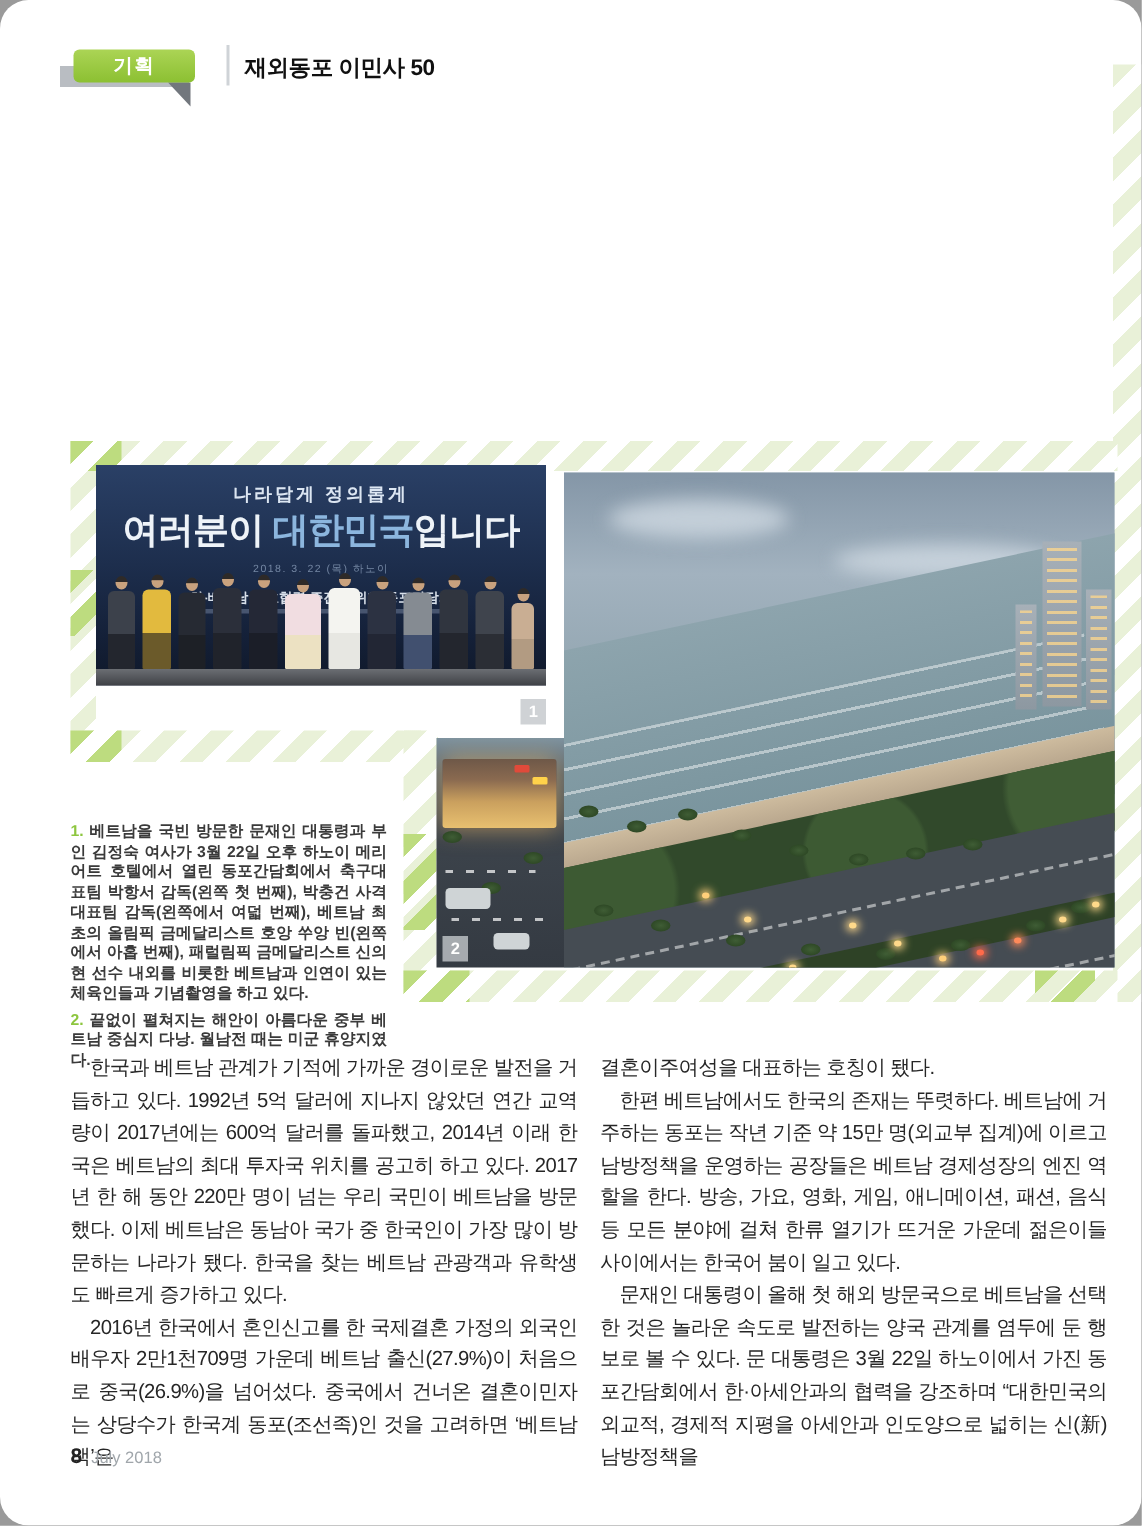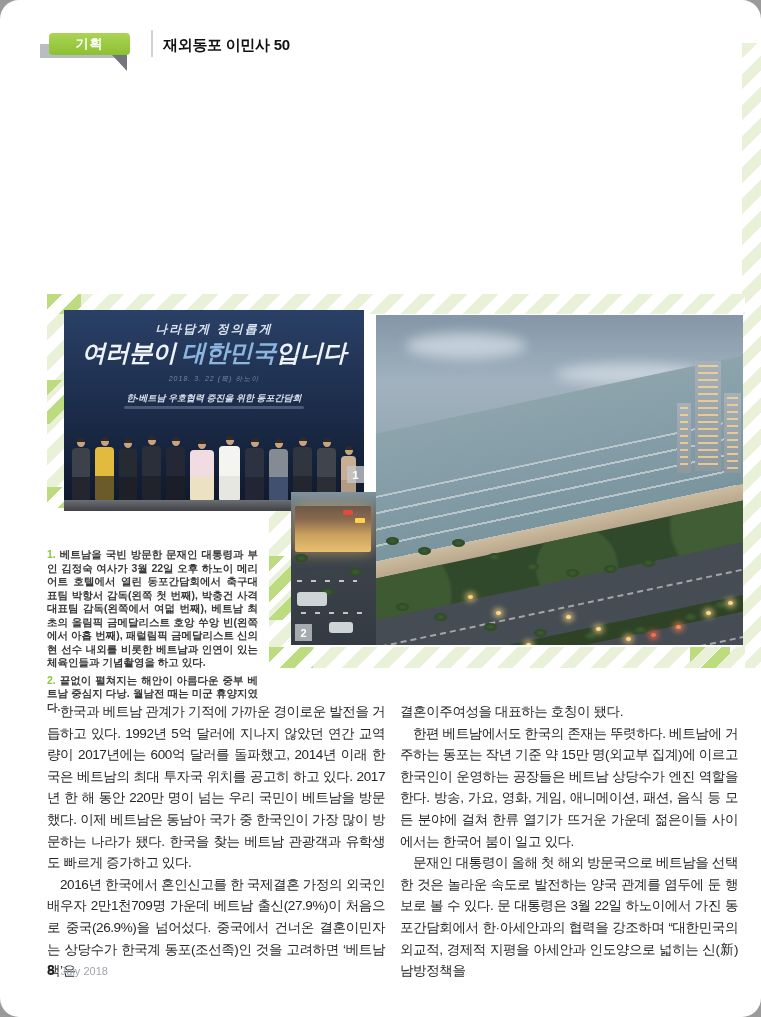--- a/index.html
+++ b/index.html
@@ -27,22 +27,22 @@
   .band-midvert{left:269px;top:487px;width:22px;height:181px;}
   .band-bottom{left:269px;top:647px;width:476px;height:21px;}
   .band-right{left:742px;top:43px;width:19px;height:625px;}
   .acc1{left:47px;top:294px;width:34px;height:20px;}
   .acc2{left:47px;top:380px;width:17px;height:44px;}
   .acc3{left:47px;top:487px;width:34px;height:21px;}
   .acc4{left:269px;top:556px;width:22px;height:64px;}
   .acc5{left:269px;top:647px;width:44px;height:21px;}
   .acc6{left:690px;top:647px;width:40px;height:21px;}
   
-  .photo1{position:absolute;left:64px;top:310px;width:300px;height:201px;overflow:hidden;
-          background:linear-gradient(180deg,#2a4066 0%,#1d2e4d 45%,#142038 78%,#0f1829 100%);font-style:italic;}
+  .photo1{position:absolute;left:64px;top:310px;width:300px;height:147px;overflow:hidden;
+          background:linear-gradient(180deg,#2a4066 0%,#1d2e4d 45%,#142038 78%,#0f1829 100%);}
   .p1-slogan{position:absolute;left:0;top:11px;width:100%;text-align:center;font-size:12px;font-weight:700;
              color:#dce6f2;letter-spacing:2px;}
   .p1-headline{position:absolute;left:0;top:27px;width:100%;text-align:center;font-size:24px;font-weight:800;
                color:#eef3f8;letter-spacing:-0.5px;}
   .p1-headline .em{color:#8cb6de;}
   .p1-date{position:absolute;left:0;top:64px;width:100%;text-align:center;font-size:7px;color:#7487a3;letter-spacing:1px;}
   .p1-banner{position:absolute;left:0;top:82px;width:100%;text-align:center;font-size:9px;font-weight:700;color:#d8e0ea;}
   .p1-banner-sub{position:absolute;left:20%;top:96px;width:60%;height:3px;background:rgba(160,175,200,.35);border-radius:2px;}
   .p1-people{position:absolute;left:8px;right:8px;bottom:11px;display:flex;justify-content:space-between;align-items:flex-end;}
   .pp .hd{width:8px;height:9px;border-radius:50%;margin:0 auto 1px;
@@ -257,21 +257,21 @@
     <p><span class="cnum">1.</span> <span>베트남을 국빈 방문한 문재인 대통령과 부인 김정숙 여사가 3월 22일 오후 하노이 메리어트 호텔에서 열린 동포간담회에서 축구대표팀 박항서 감독(왼쪽 첫 번째), 박충건 사격대표팀 감독(왼쪽에서 여덟 번째), 베트남 최초의 올림픽 금메달리스트 호앙 쑤앙 빈(왼쪽에서 아홉 번째), 패럴림픽 금메달리스트 신의현 선수 내외를 비롯한 베트남과 인연이 있는 체육인들과 기념촬영을 하고 있다.</span></p>
     <p><span class="cnum">2.</span> <span>끝없이 펼쳐지는 해안이 아름다운 중부 베트남 중심지 다낭. 월남전 때는 미군 휴양지였다.</span></p>
   </div>
 
   <div class="bodycol col1">
     <p>한국과 베트남 관계가 기적에 가까운 경이로운 발전을 거듭하고 있다. 1992년 5억 달러에 지나지 않았던 연간 교역량이 2017년에는 600억 달러를 돌파했고, 2014년 이래 한국은 베트남의 최대 투자국 위치를 공고히 하고 있다. 2017년 한 해 동안 220만 명이 넘는 우리 국민이 베트남을 방문했다. 이제 베트남은 동남아 국가 중 한국인이 가장 많이 방문하는 나라가 됐다. 한국을 찾는 베트남 관광객과 유학생도 빠르게 증가하고 있다.</p>
     <p>2016년 한국에서 혼인신고를 한 국제결혼 가정의 외국인 배우자 2만1천709명 가운데 베트남 출신(27.9%)이 처음으로 중국(26.9%)을 넘어섰다. 중국에서 건너온 결혼이민자는 상당수가 한국계 동포(조선족)인 것을 고려하면 ‘베트남댁’은</p>
   </div>
   <div class="bodycol col2">
     <p class="cont">결혼이주여성을 대표하는 호칭이 됐다.</p>
-    <p>한편 베트남에서도 한국의 존재는 뚜렷하다. 베트남에 거주하는 동포는 작년 기준 약 15만 명(외교부 집계)에 이르고 한국인이 운영하는 공장들은 베트남 상당수가 엔진 역할을 한다. 방송, 가요, 영화, 게임, 애니메이션, 패션, 음식 등 모든 분야에 걸쳐 한류 열기가 뜨거운 가운데 젊은이들 사이에서는 한국어 붐이 일고 있다.</p>
+    <p>한편 베트남에서도 한국의 존재는 뚜렷하다. 베트남에 거주하는 동포는 작년 기준 약 15만 명(외교부 집계)에 이르고 남방정책을 운영하는 공장들은 베트남 경제성장의 엔진 역할을 한다. 방송, 가요, 영화, 게임, 애니메이션, 패션, 음식 등 모든 분야에 걸쳐 한류 열기가 뜨거운 가운데 젊은이들 사이에서는 한국어 붐이 일고 있다.</p>
     <p>문재인 대통령이 올해 첫 해외 방문국으로 베트남을 선택한 것은 놀라운 속도로 발전하는 양국 관계를 염두에 둔 행보로 볼 수 있다. 문 대통령은 3월 22일 하노이에서 가진 동포간담회에서 한·아세안과의 협력을 강조하며 “대한민국의 외교적, 경제적 지평을 아세안과 인도양으로 넓히는 신(新)남방정책을</p>
   </div>
 
   <div class="footer">
     <span>8</span><span class="issue">July 2018</span>
   </div>
 
 </div>
 
 </body></html>

